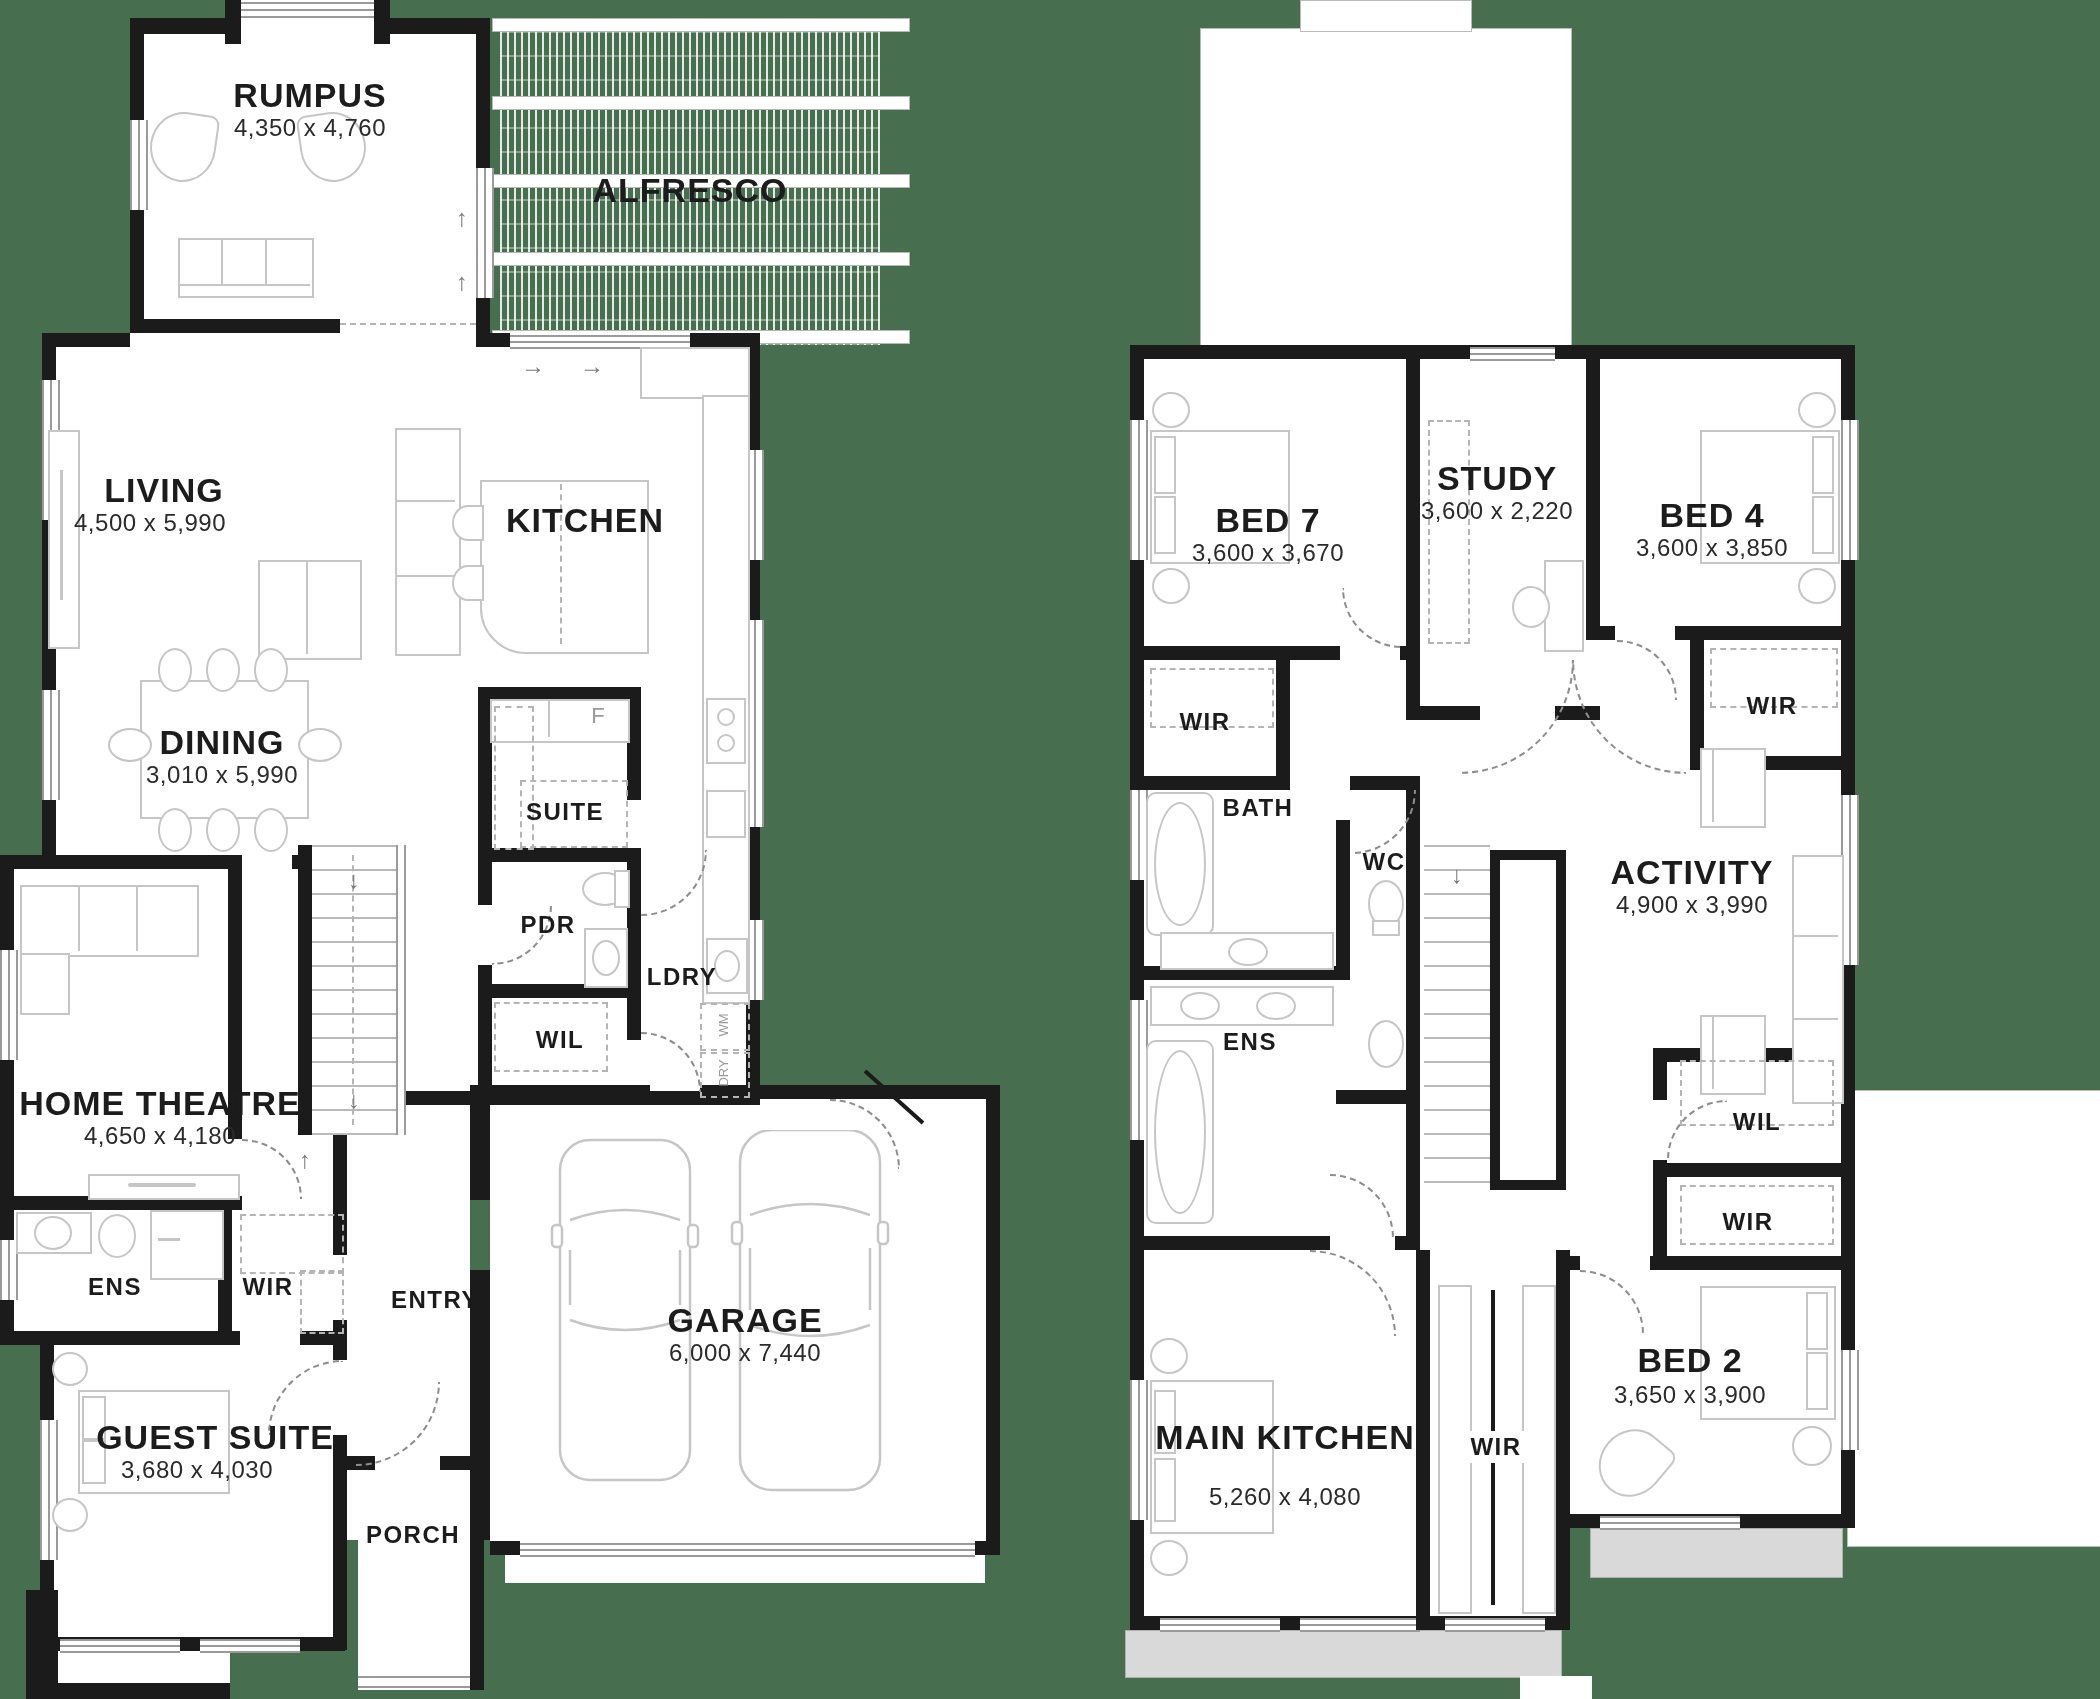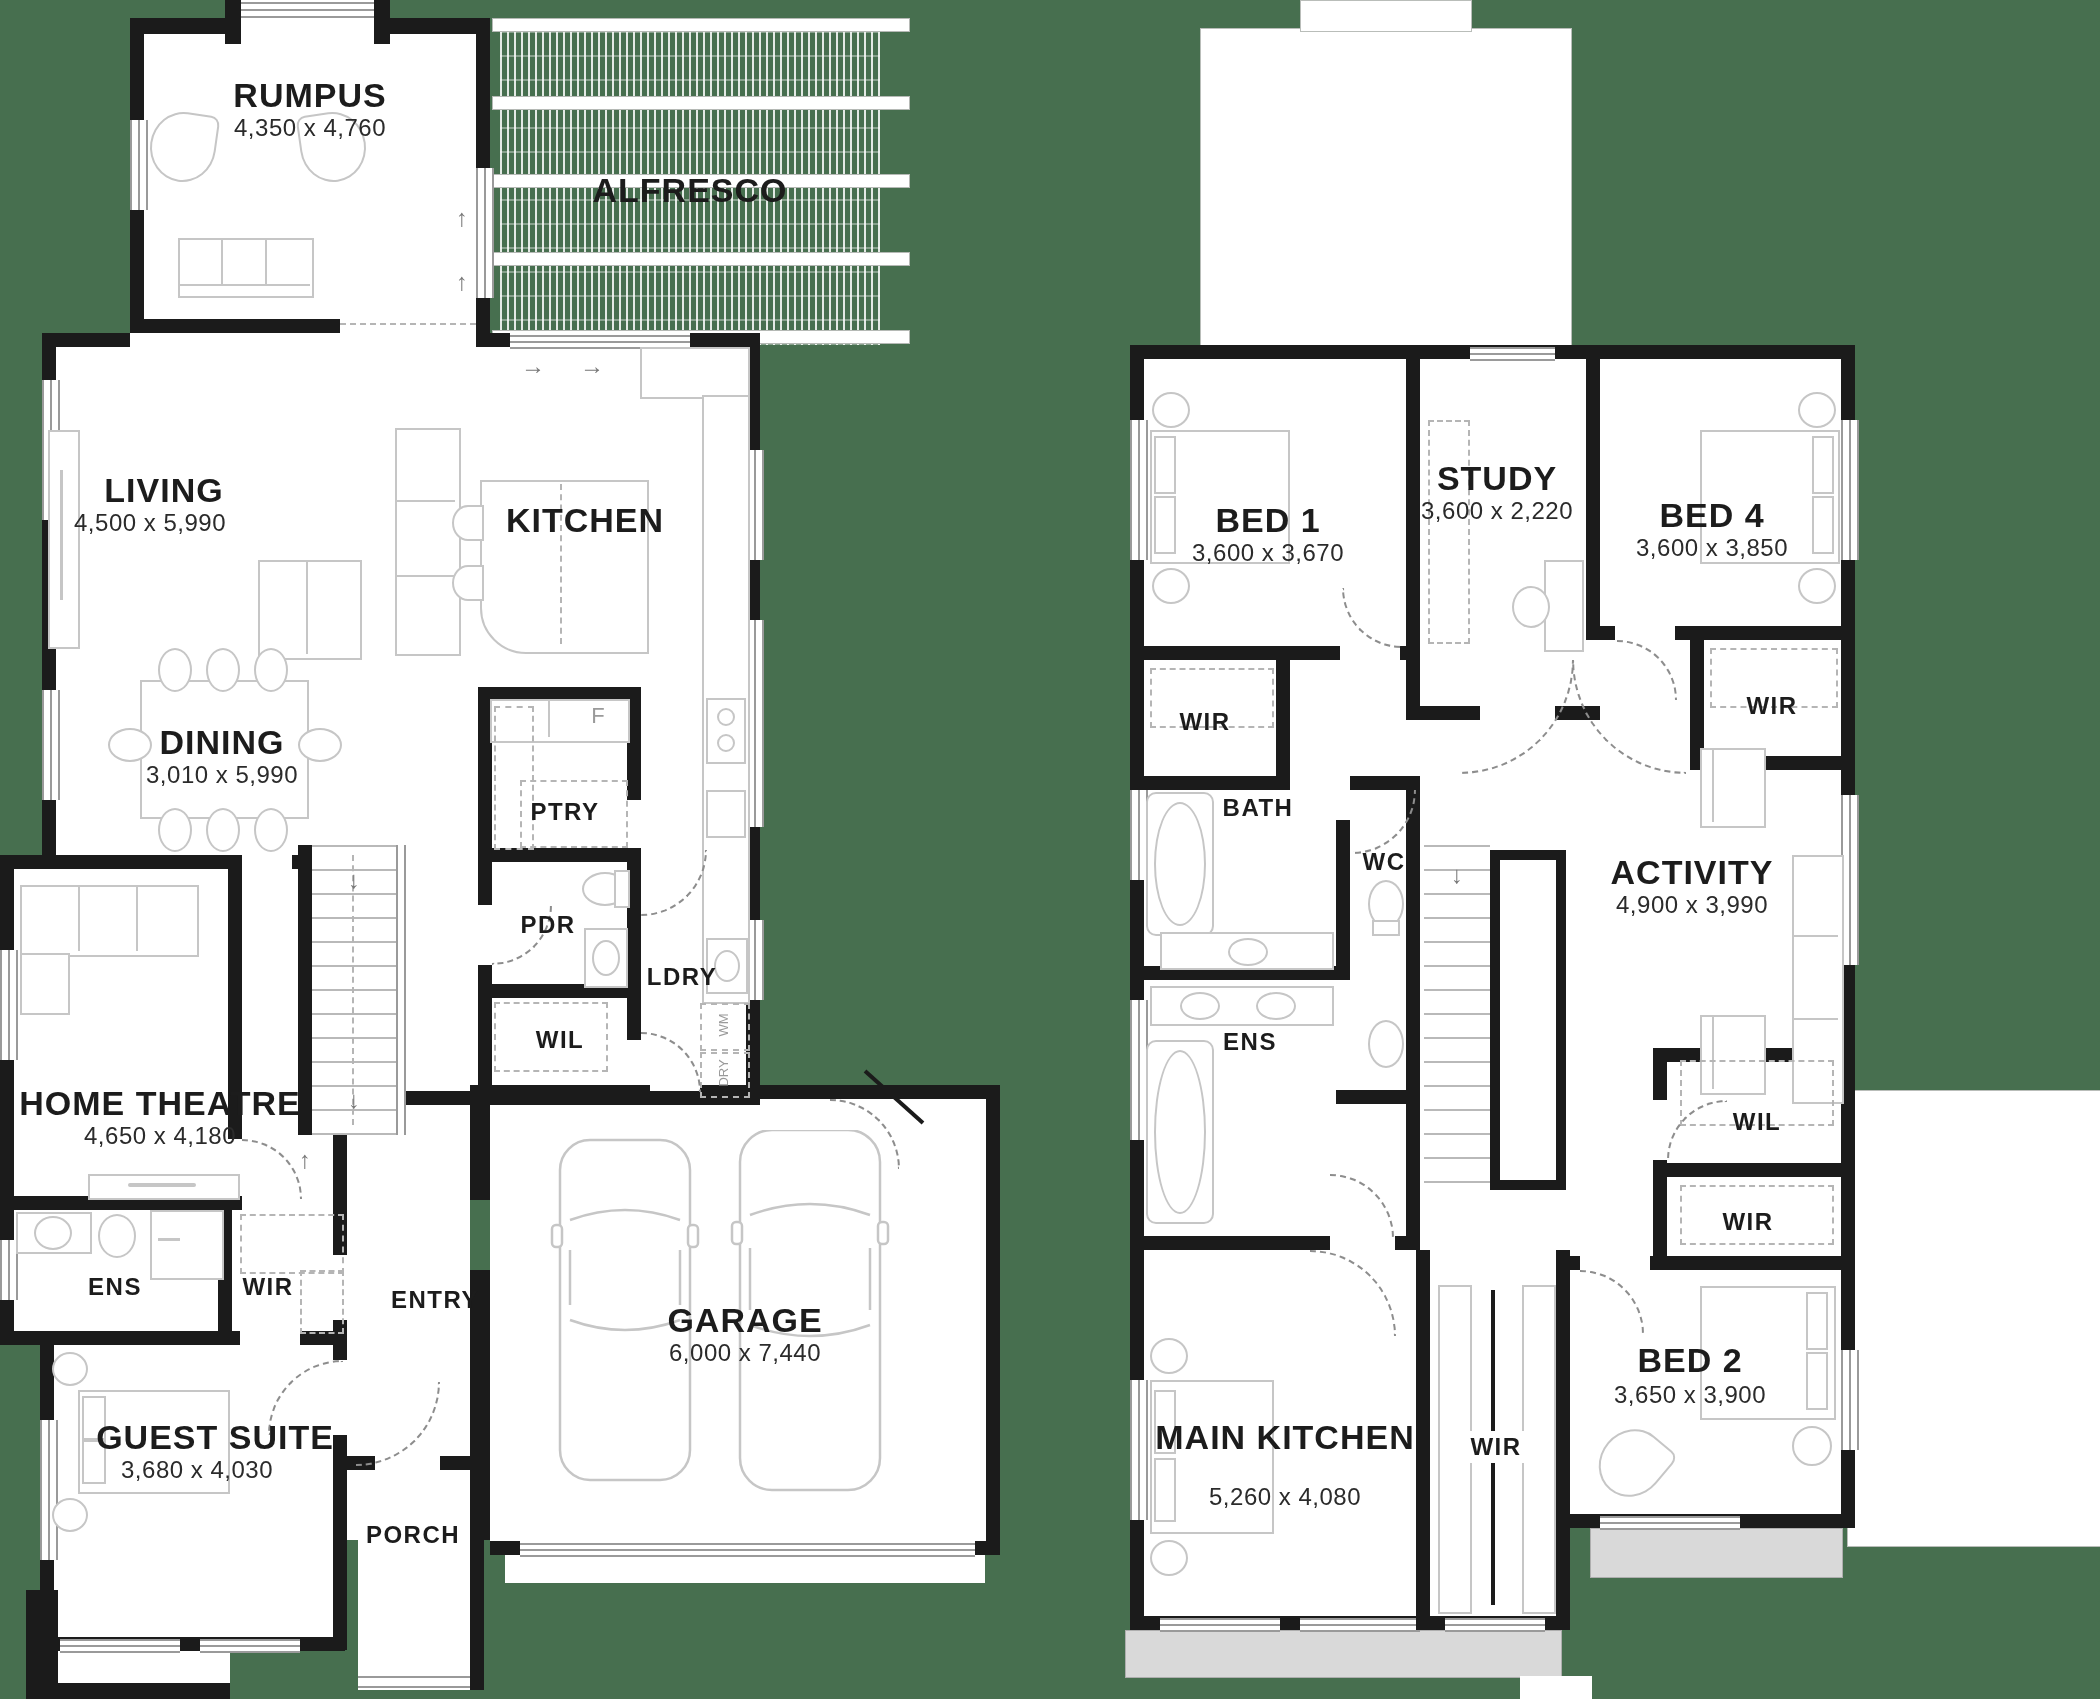--- a/index.html
+++ b/index.html
@@ -250,21 +250,21 @@
     <div class="furl" style="left:855px;top:1095px;width:78px;height:4px;transform:rotate(42deg);background:#1b1b1b;"></div>
 
     <div class="name" style="left:310px;top:95px;">RUMPUS</div>
     <div class="dims" style="left:310px;top:128px;">4,350 x 4,760</div>
     <div class="name" style="left:690px;top:190px;">ALFRESCO</div>
     <div class="name" style="left:164px;top:490px;">LIVING</div>
     <div class="dims" style="left:150px;top:523px;">4,500 x 5,990</div>
     <div class="name" style="left:585px;top:520px;">KITCHEN</div>
     <div class="name" style="left:222px;top:742px;">DINING</div>
     <div class="dims" style="left:222px;top:775px;">3,010 x 5,990</div>
-    <div class="name sm" style="left:565px;top:812px;">PTRY</div>
+    <div class="name sm" style="left:565px;top:812px;">SUITE</div>
     <div class="name sm" style="left:548px;top:925px;">PDR</div>
     <div class="name sm" style="left:682px;top:977px;">LDRY</div>
     <div class="name sm" style="left:560px;top:1040px;">WIL</div>
     <div class="name" style="left:160px;top:1103px;">HOME THEATRE</div>
     <div class="dims" style="left:160px;top:1136px;">4,650 x 4,180</div>
     <div class="name sm" style="left:115px;top:1287px;">ENS</div>
     <div class="name sm" style="left:268px;top:1287px;">WIR</div>
     <div class="name sm" style="left:435px;top:1300px;">ENTRY</div>
     <div class="name" style="left:197px;top:1437px;padding-left:36px;">GUEST SUITE</div>
     <div class="dims" style="left:197px;top:1470px;text-align:right;">3,680 x 4,030</div>
@@ -392,21 +392,21 @@
     <div class="arc bl" style="left:1342px;top:588px;width:58px;height:58px;"></div>
     <div class="arc tr" style="left:1617px;top:640px;width:58px;height:58px;"></div>
     <div class="arc br" style="left:1460px;top:660px;width:112px;height:112px;"></div>
     <div class="arc bl" style="left:1572px;top:660px;width:112px;height:112px;"></div>
     <div class="arc br" style="left:1352px;top:790px;width:62px;height:62px;"></div>
     <div class="arc tr" style="left:1330px;top:1174px;width:62px;height:62px;"></div>
     <div class="arc tl" style="left:1667px;top:1100px;width:58px;height:58px;"></div>
     <div class="arc tr" style="left:1580px;top:1270px;width:62px;height:62px;"></div>
     <div class="arc tr" style="left:1310px;top:1250px;width:84px;height:84px;"></div>
 
-    <div class="name" style="left:1268px;top:520px;">BED 1</div>
+    <div class="name" style="left:1268px;top:520px;">BED 7</div>
     <div class="dims" style="left:1268px;top:553px;">3,600 x 3,670</div>
     <div class="name" style="left:1497px;top:478px;">STUDY</div>
     <div class="dims" style="left:1497px;top:511px;">3,600 x 2,220</div>
     <div class="name" style="left:1712px;top:515px;">BED 4</div>
     <div class="dims" style="left:1712px;top:548px;">3,600 x 3,850</div>
     <div class="name sm" style="left:1205px;top:722px;">WIR</div>
     <div class="name sm" style="left:1772px;top:706px;">WIR</div>
     <div class="name sm" style="left:1258px;top:808px;">BATH</div>
     <div class="name sm" style="left:1384px;top:862px;">WC</div>
     <div class="name" style="left:1692px;top:872px;">ACTIVITY</div>

